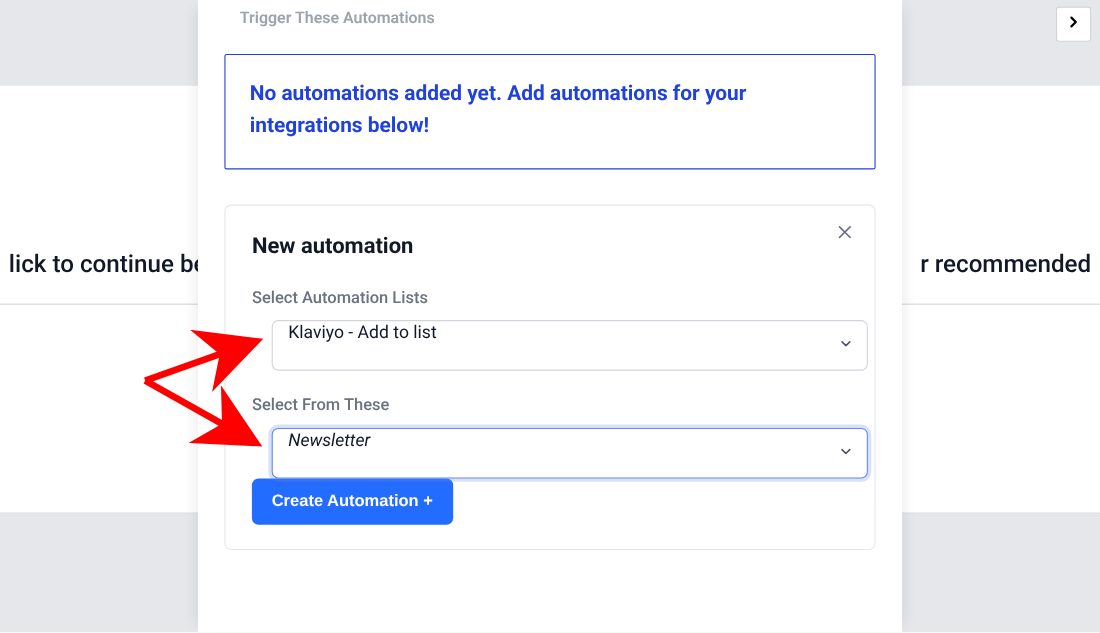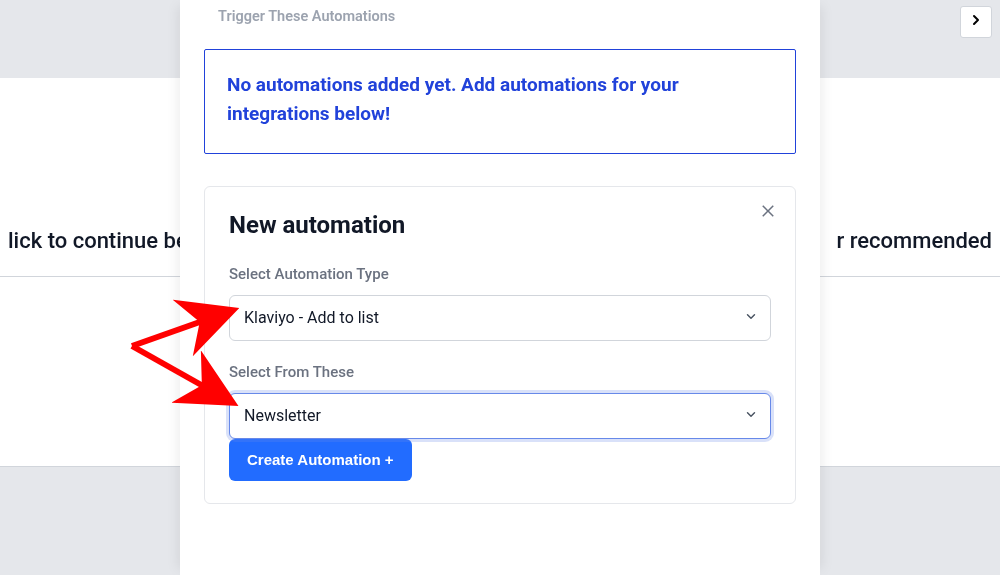--- a/index.html
+++ b/index.html
@@ -135,50 +135,52 @@
     position: absolute;
     top: 14px;
     right: 18px;
     cursor: pointer;
     color: var(--gray-500);
   }
   .card .close svg { width: 18px; height: 18px; }
 
   .card h2 {
     margin: 0 0 26px 0;
-    font-size: 24px;
+    font-size: 20px;
     font-weight: 700;
     color: var(--text-dark);
   }
 
   .field-label {
     font-size: 15px;
     font-weight: 500;
     color: var(--gray-500);
     margin-bottom: 12px;
   }
 
   .select {
     position: relative;
     width: 100%;
     height: 46px;
     border: 1px solid var(--gray-300);
     border-radius: 6px;
     background: #fff;
     display: flex;
-    align-items: center;
+    align-items: flex-start;
     padding: 0 14px;
     box-sizing: border-box;
     font-size: 16px;
     color: var(--text-dark);
     cursor: pointer;
+    margin-left: 18px;
   }
   .select.focused {
     border: 1px solid var(--blue-400);
     box-shadow: 0 0 0 3px rgba(103,137,233,.25);
+    font-style: italic;
   }
   .select .chev {
     position: absolute;
     right: 12px;
     top: 50%;
     transform: translateY(-50%);
     color: var(--gray-600);
   }
   .select .chev svg { width: 14px; height: 14px; }
 
@@ -240,21 +242,21 @@
     <div class="close">
       <span>
         <svg viewBox="0 0 24 24" fill="currentColor">
             <path d="M18.3 5.71 12 12.01l-6.3-6.3L4.29 7.12l6.3 6.3-6.3 6.3 1.41 1.41 6.3-6.3 6.3 6.3 1.41-1.41-6.3-6.3 6.3-6.3z"></path>
           </svg>
       </span>
     </div>
 
     <h2>New automation</h2>
 
-    <div class="field-label">Select Automation Type</div>
+    <div class="field-label">Select Automation Lists</div>
 
     <div class="select">
       <span>Klaviyo - Add to list</span>
       <span class="chev">
         <svg viewBox="0 0 24 24" fill="none" stroke="currentColor" stroke-width="2.5" stroke-linecap="round" stroke-linejoin="round">
             <polyline points="6 9 12 15 18 9"></polyline>
           </svg>
       </span>
     </div>
 

